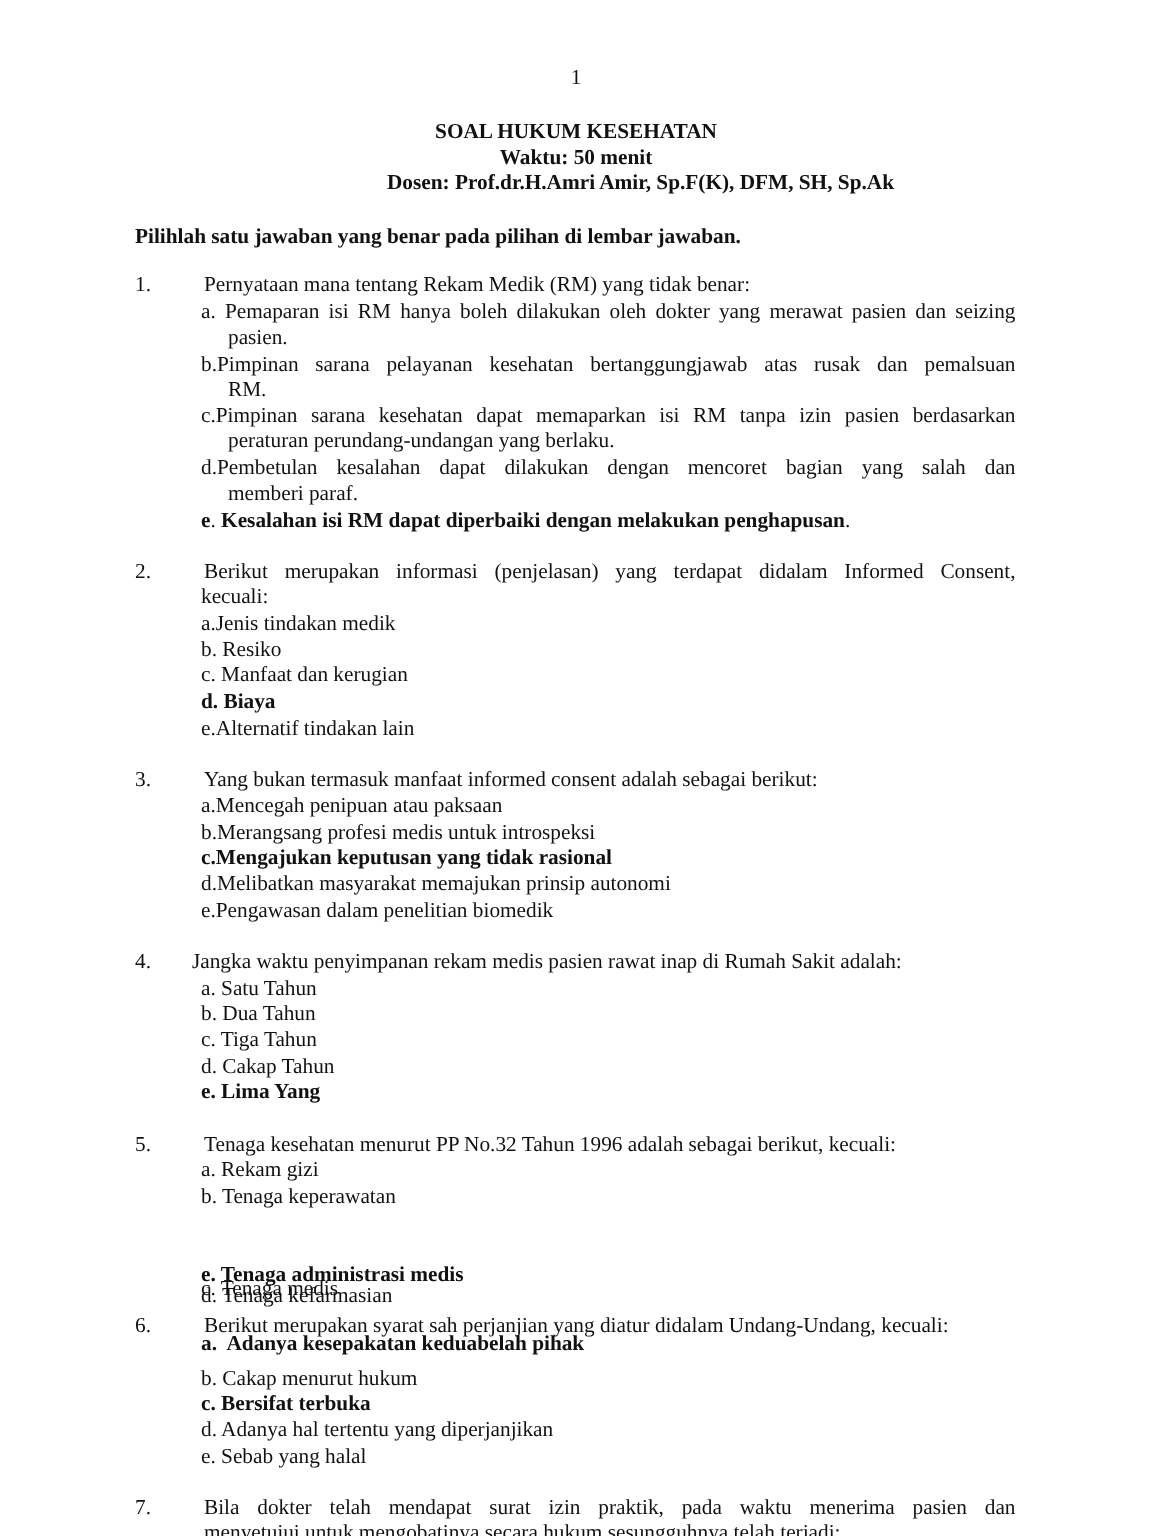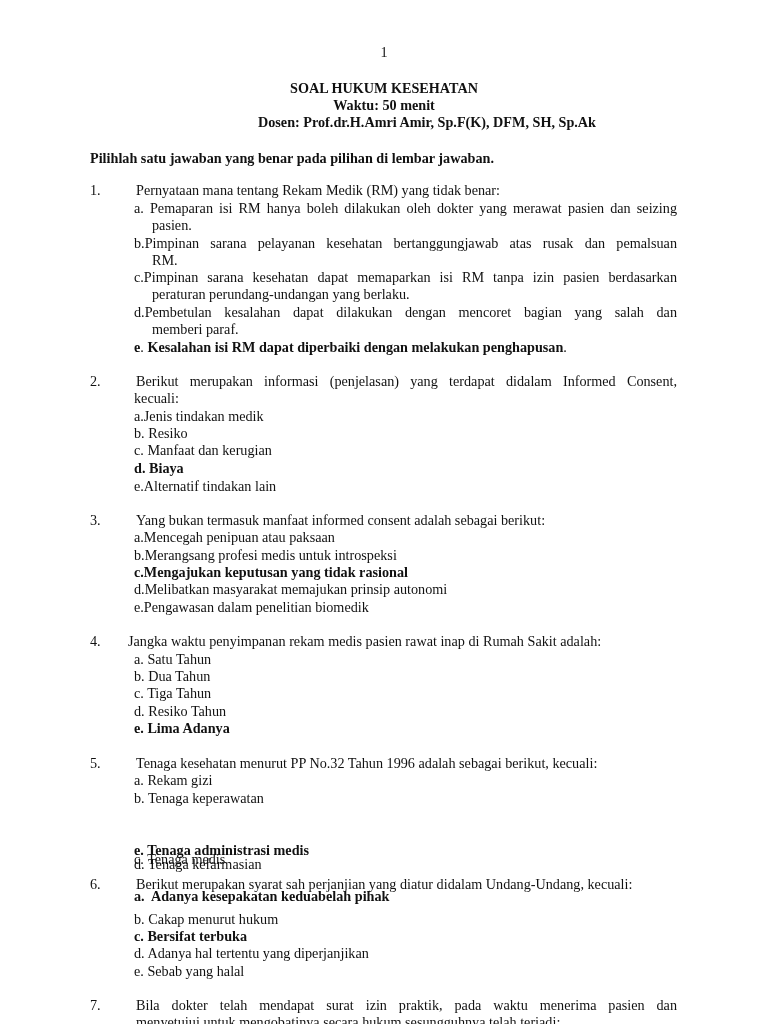--- a/index.html
+++ b/index.html
@@ -75,22 +75,22 @@
   <div class="line opt" style="top:581px;">d.Melibatkan masyarakat memajukan prinsip autonomi</div>
   <div class="line opt" style="top:599px;">e.Pengawasan dalam penelitian biomedik</div>
 </div>
 
 <div>
   <div class="line num" style="top:633px;">4.</div>
   <div class="line" style="left:128px; top:633px;">Jangka waktu penyimpanan rekam medis pasien rawat inap di Rumah Sakit adalah:</div>
   <div class="line opt" style="top:651px;">a. Satu Tahun</div>
   <div class="line opt" style="top:668px;">b. Dua Tahun</div>
   <div class="line opt" style="top:685px;">c. Tiga Tahun</div>
-  <div class="line opt" style="top:703px;">d. Resiko Tahun</div>
-  <div class="line opt bold" style="top:720px;">e. Lima Adanya</div>
+  <div class="line opt" style="top:703px;">d. Cakap Tahun</div>
+  <div class="line opt bold" style="top:720px;">e. Lima Yang</div>
 </div>
 
 <div>
   <div class="line num" style="top:755px;">5.</div>
   <div class="line qtext" style="top:755px;">Tenaga kesehatan menurut PP No.32 Tahun 1996 adalah sebagai berikut, kecuali:</div>
   <div class="line opt" style="top:772px;">a. Rekam gizi</div>
   <div class="line opt" style="top:790px;">b. Tenaga keperawatan</div>
   <div class="line opt" style="top:807px;margin-top:44px;">c. Tenaga medis</div>
   <div class="line opt" style="top:824px;margin-top:32px;">d. Tenaga kefarmasian</div>
   <div class="line opt bold" style="top:842px;">

